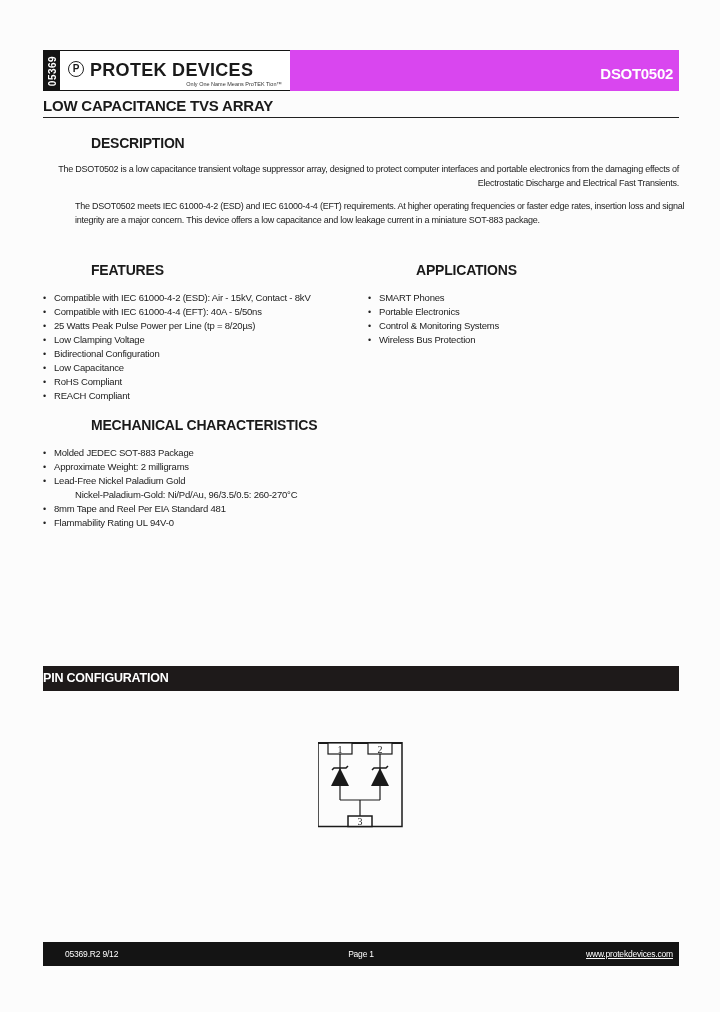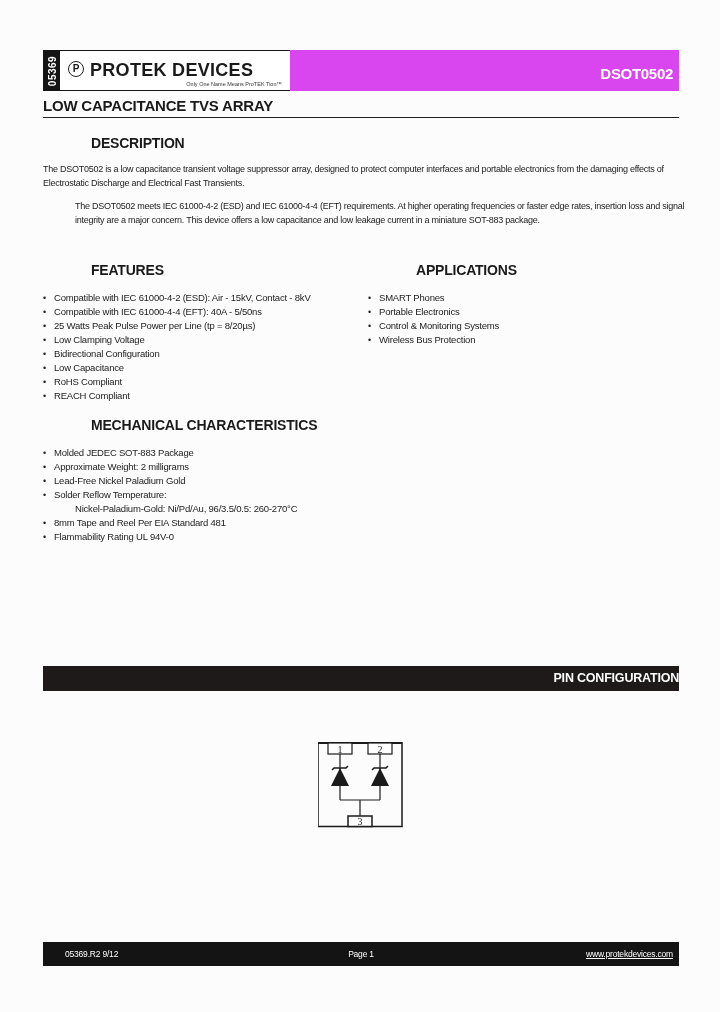--- a/index.html
+++ b/index.html
@@ -21,21 +21,21 @@
 
   h2 { position: absolute; font-size: 14px; font-weight: bold; letter-spacing: -0.2px; margin-left: 48px; }
   .para { position: absolute; left: 43px; width: 636px; font-size: 9px; line-height: 13.5px; color: #222; letter-spacing: -0.25px; }
 
   ul.list { position: absolute; list-style: none; font-size: 9.5px; line-height: 14px; color: #222; letter-spacing: -0.2px; }
   ul.list li { padding-left: 11px; position: relative; white-space: nowrap; }
   ul.list li::before { content: "\2022"; position: absolute; left: 0; top: 0; font-size: 9px; }
   ul.list li.sub { padding-left: 32px; }
   ul.list li.sub::before { content: ""; }
 
-  .pin-bar { position: absolute; left: 43px; top: 666px; width: 636px; height: 25px; background: #1e1a1a; color: #fff; font-size: 12.5px; font-weight: bold; text-align: right; line-height: 25px; letter-spacing: -0.2px; }
+  .pin-bar { position: absolute; left: 43px; top: 666px; width: 636px; height: 25px; background: #1e1a1a; color: #fff; font-size: 12.5px; font-weight: bold; text-align: left; line-height: 25px; letter-spacing: -0.2px; }
 
   .schematic { position: absolute; left: 318px; top: 742px; }
 
   .footer { position: absolute; left: 43px; top: 942px; width: 636px; height: 24px; background: #141414; color: #fff; font-size: 8.5px; line-height: 24px; letter-spacing: -0.2px; }
   .footer .f-left { position: absolute; left: 22px; }
   .footer .f-center { position: absolute; left: 0; right: 0; text-align: center; }
   .footer .f-right { position: absolute; right: 6px; text-decoration: underline; }
 </style>
 </head>
 <body>
@@ -51,21 +51,21 @@
   </div>
   <div class="title-band">
     <span>DSOT0502</span>
   </div>
 </div>
 
 <div class="subtitle">LOW CAPACITANCE TVS ARRAY</div>
 <div class="sub-rule"></div>
 
 <h2 style="left:43px; top:135px;">DESCRIPTION</h2>
-<p class="para" style="top:163px;">The DSOT0502 is a low capacitance transient voltage suppressor array, designed to protect computer interfaces and portable electronics from the damaging effects of Electrostatic Discharge and Electrical Fast Transients.</p>
+<p class="para" style="top:163px;text-align:right;">The DSOT0502 is a low capacitance transient voltage suppressor array, designed to protect computer interfaces and portable electronics from the damaging effects of Electrostatic Discharge and Electrical Fast Transients.</p>
 <p class="para" style="top:200px;margin-left:32px;">The DSOT0502 meets IEC 61000-4-2 (ESD) and IEC 61000-4-4 (EFT) requirements.  At higher operating frequencies or faster edge rates, insertion loss and signal integrity are a major concern.  This device offers a low capacitance and low leakage current in a miniature SOT-883 package.</p>
 
 <h2 style="left:43px; top:262px;">FEATURES</h2>
 <ul class="list" style="left:43px; top:291px;">
   <li>Compatible with IEC 61000-4-2 (ESD): Air - 15kV, Contact - 8kV</li>
   <li>Compatible with IEC 61000-4-4 (EFT): 40A - 5/50ns</li>
   <li>25 Watts Peak Pulse Power per Line (tp = 8/20µs)</li>
   <li>Low Clamping Voltage</li>
   <li>Bidirectional Configuration</li>
   <li>Low Capacitance</li>
@@ -79,21 +79,20 @@
   <li>Portable Electronics</li>
   <li>Control &amp; Monitoring Systems</li>
   <li>Wireless Bus Protection</li>
 </ul>
 
 <h2 style="left:43px; top:417px;">MECHANICAL CHARACTERISTICS</h2>
 <ul class="list" style="left:43px; top:446px;">
   <li>Molded JEDEC SOT-883 Package</li>
   <li>Approximate Weight: 2 milligrams</li>
   <li>Lead-Free Nickel Paladium Gold</li>
-  <li>Solder Reflow Temperature:</li>
   <li class="sub">Nickel-Paladium-Gold: Ni/Pd/Au, 96/3.5/0.5: 260-270°C</li>
   <li>8mm Tape and Reel Per EIA Standard 481</li>
   <li>Flammability Rating UL 94V-0</li>
 </ul>
 
 <div class="pin-bar">PIN CONFIGURATION</div>
 
 <svg class="schematic" width="86" height="86" viewBox="0 0 86 86">
   <rect x="0" y="0.5" width="84" height="84" fill="none" stroke="#1a1a1a" stroke-width="1.5"></rect>
   <line x1="0" y1="1" x2="84" y2="1" stroke="#1a1a1a" stroke-width="2"></line>

